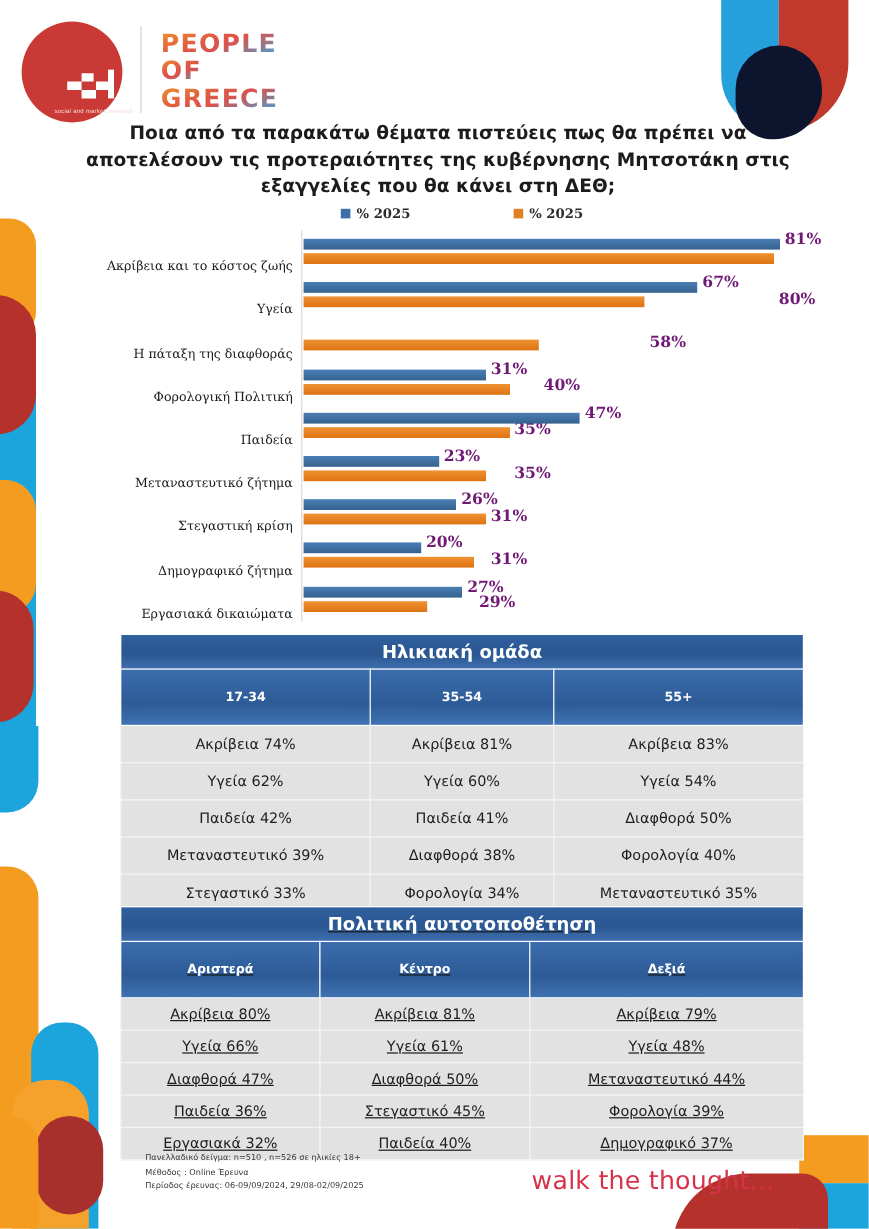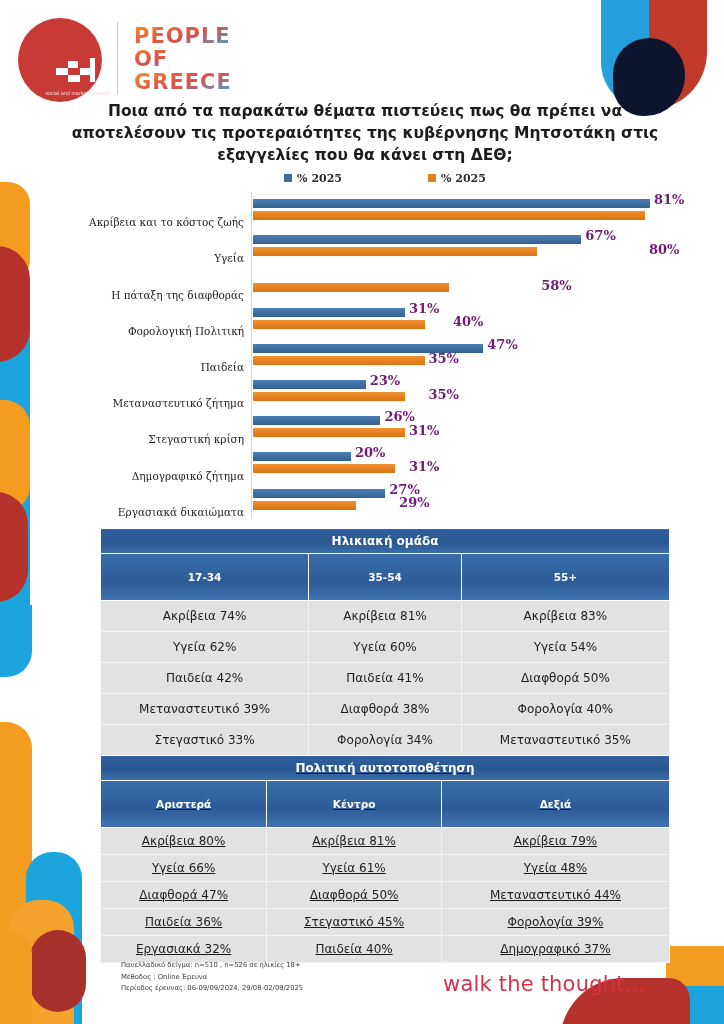--- a/index.html
+++ b/index.html
@@ -89,21 +89,21 @@
   .vlabel.v24{top:0px;}
   .vlabel.v25{top:14px;margin-top:36px;}
 
   
   .tbl{position:absolute;left:100px;width:570px;border-collapse:collapse;
        font-family:"DejaVu Sans",sans-serif;}
   #table-age{top:528px;}
   #table-pol{top:755px;text-decoration:underline;}
   .tbl .t-title td{
     background:linear-gradient(180deg,#2f5f9e 0%,#2a5791 55%,#3e6fae 100%);
-    color:#ffffff;text-align:center;font-size:12px;font-weight:700;
+    color:#ffffff;text-align:center;font-size:15px;font-weight:700;
     padding:5px 0;border:1px solid #ffffff;}
   .tbl .t-head td{
     background:linear-gradient(180deg,#3a6cac 0%,#2d5b97 60%,#4072b2 100%);
     color:#ffffff;text-align:center;font-size:10.5px;font-weight:700;
     padding:17px 0;border:1px solid #ffffff;}
   .tbl td.cell{
     background:#e2e2e2;color:#1d1d1d;text-align:center;font-size:12px;
     padding:8px 0;border:1px solid #f4f4f4;}
   #table-pol td.cell{padding:6px 0;}
 

